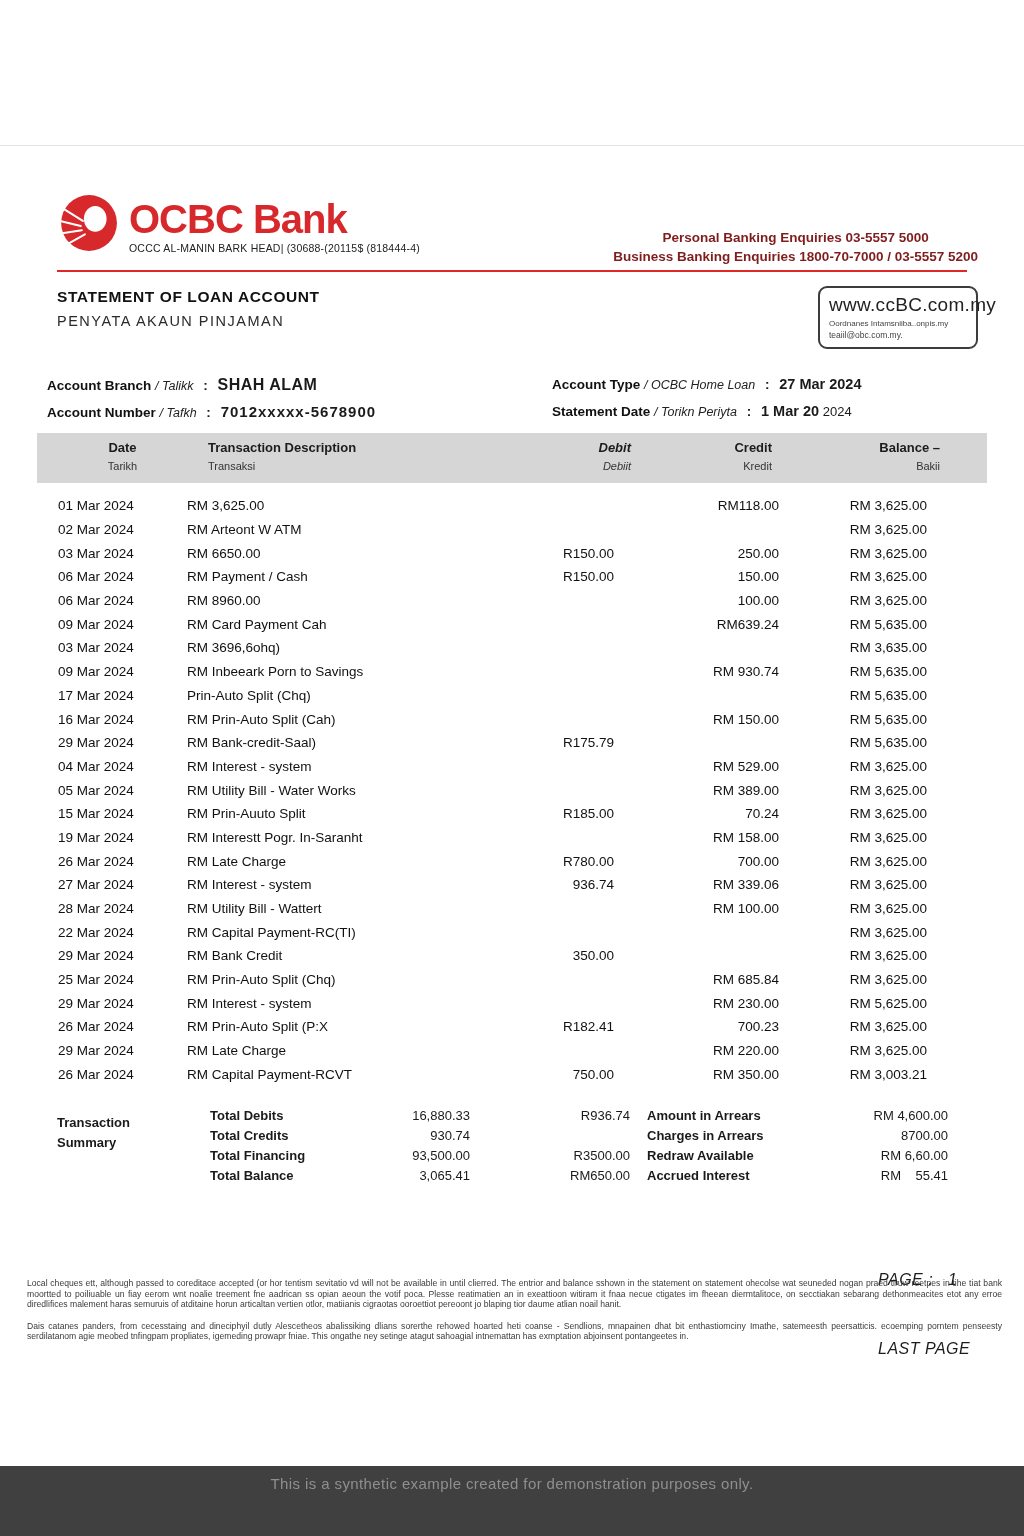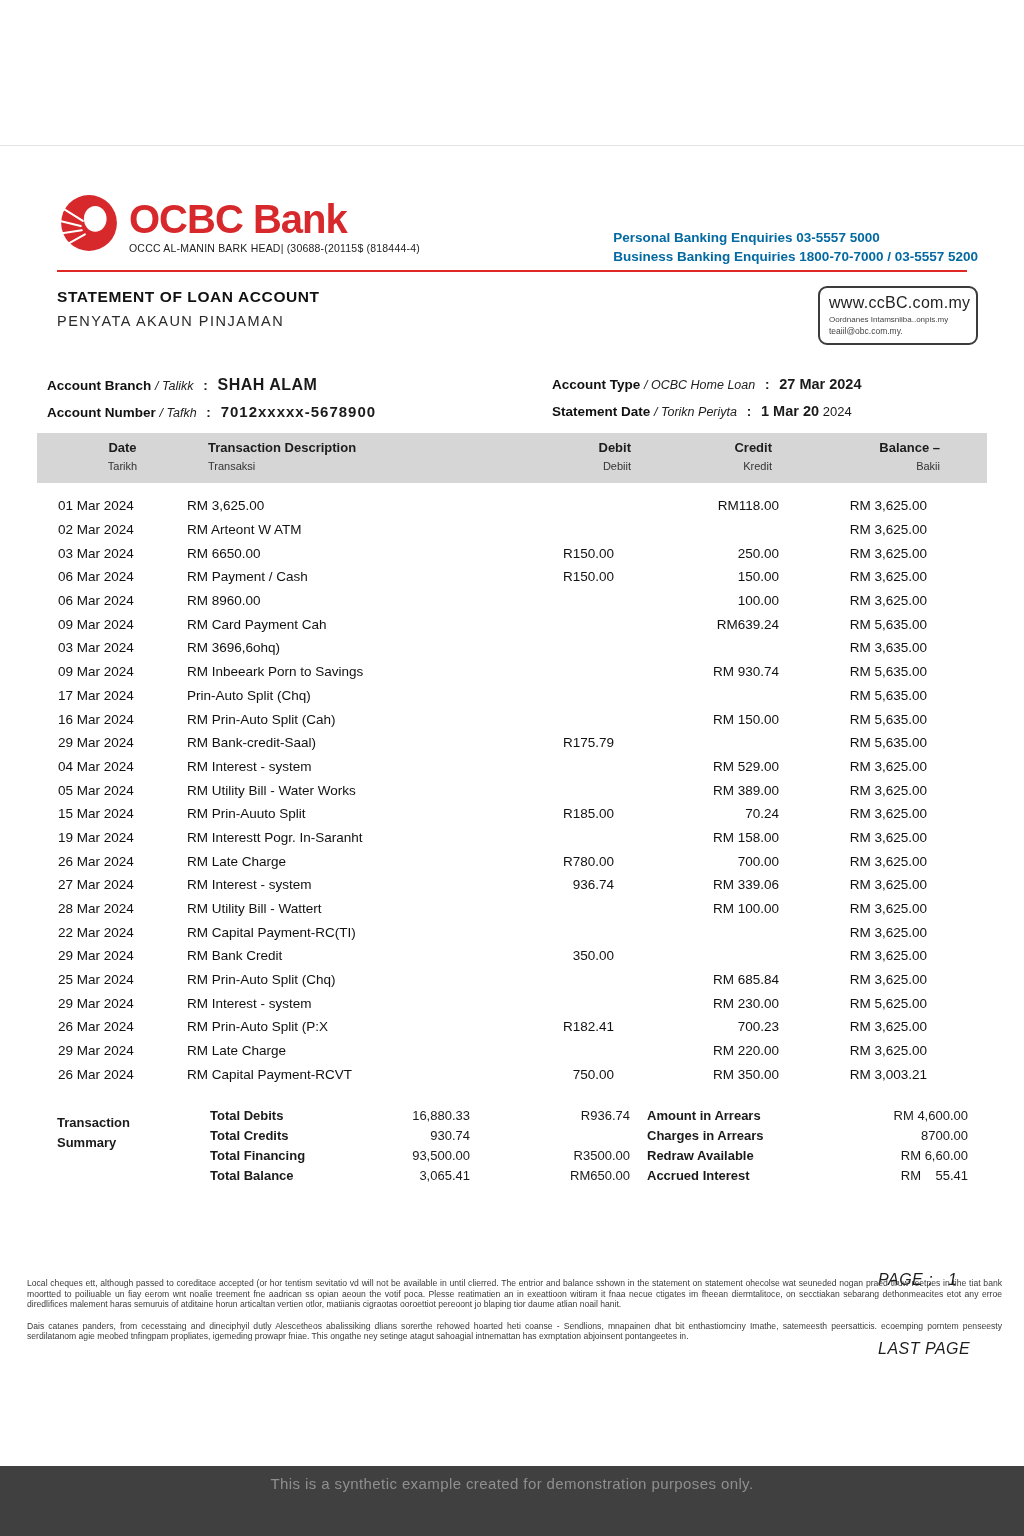--- a/index.html
+++ b/index.html
@@ -9,31 +9,31 @@
 
   .hairline { position:absolute; top:145px; left:0; width:100%; height:1px; background:#e3e3e3; }
 
   
   .logo-row { position:absolute; top:192px; left:57px; display:flex; align-items:center; gap:10px; }
   .logo-mark { width:62px; height:62px; }
   .logo-textwrap { padding-top:6px; }
   .bank-name { font-size:40px; font-weight:bold; color:#d7282c; letter-spacing:-1px; line-height:40px; }
   .bank-sub { font-size:10.5px; color:#222; margin-top:3px; letter-spacing:0.2px; }
 
-  .enquiries { position:absolute; top:228px; right:46px; text-align:left; font-weight:bold; font-size:13.5px; line-height:19px; color:#0369a1; }
+  .enquiries { position:absolute; top:228px; right:46px; text-align:center; font-weight:bold; font-size:13.5px; line-height:19px; color:#7f1d1d; }
 
   .red-rule { position:absolute; top:270px; left:57px; right:57px; height:2px; background:#e02826; }
 
   
   .title-block { position:absolute; top:288px; left:57px; }
   .title-en { font-size:15.5px; font-weight:bold; letter-spacing:0.6px; color:#111; }
   .title-my { font-size:14.5px; letter-spacing:1.5px; color:#2a2a2a; margin-top:7px; }
 
   .web-box { position:absolute; top:286px; right:46px; width:160px; border:2px solid #3c3c3c; border-radius:9px; padding:6px 9px 7px 9px; background:#fff; }
-  .web-line1 { font-size:16px; color:#222; letter-spacing:0.3px; }
+  .web-line1 { font-size:19px; color:#222; letter-spacing:0.3px; }
   .web-line2 { font-size:8px; color:#444; margin-top:3px; }
   .web-line3 { font-size:8.5px; color:#444; margin-top:2px; }
 
   
   .acct { position:absolute; top:376px; left:47px; right:46px; font-size:13.5px; }
   .acct-row { display:flex; margin-bottom:9px; }
   .acct-left { width:505px; }
   .acct-right { flex:1; }
   .lbl { font-weight:bold; color:#111; }
   .sub { font-style:italic; font-size:12.5px; color:#222; }
@@ -44,41 +44,41 @@
   .val-reg { font-size:13px; }
 
   
   .table { position:absolute; left:37px; top:433px; width:950px; }
   .t-head { display:flex; background:#d6d6d6; height:50px; padding-top:7px; }
   .h-c { line-height:16px; }
   .h-en { font-weight:bold; font-size:13px; color:#1c1c1c; }
   .h-my { font-size:11px; color:#333; margin-top:2px; }
   .hc-date { width:171px; text-align:center; }
   .hc-desc { width:345px; text-align:left; }
-  .hc-debit { width:82px; text-align:right; padding-right:4px; }
+  .hc-debit { width:82px; text-align:right; padding-right:4px;font-style:italic; }
   .hc-credit { width:165px; text-align:right; padding-right:28px; }
   .hc-balance { width:148px; text-align:right; padding-right:8px; }
 
   .t-body { padding-top:11px; }
   .t-row { display:flex; height:23.7px; align-items:center; font-size:13.5px; color:#111; }
   .c-date { width:150px; padding-left:21px; }
   .c-desc { width:345px; }
   .c-debit { width:82px; text-align:right; }
   .c-credit { width:165px; text-align:right; }
   .c-balance { width:148px; text-align:right; }
 
   
   .summary { position:absolute; left:37px; top:1106px; width:950px; font-size:13px; }
   .summary-caption { position:absolute; left:20px; top:7px; width:116px; text-align:left; font-weight:bold; line-height:19.5px; }
   .s-row { display:flex; height:19.8px; align-items:center; }
   .s-c1 { width:136px; margin-left:173px; font-weight:bold; }
   .s-c2 { width:124px; text-align:right; }
   .s-c3 { width:160px; text-align:right; }
   .s-c4 { width:170px; margin-left:17px; font-weight:bold; }
-  .s-c5 { flex:1; text-align:right; margin-right:19px; white-space:pre; }
+  .s-c5 { flex:1; text-align:right; margin-right:39px; white-space:pre; }
 
   
   .page-ind { position:absolute; left:878px; top:1222px; font-size:16px; color:#1c1c1c; line-height:23px; letter-spacing:0.5px; white-space:pre;font-style:italic; }
 
   
   .fineprint { position:absolute; left:27px; top:1278px; width:975px; font-size:8.6px; line-height:10.6px; color:#3a3a3a; text-align:justify; }
   .fineprint p + p { margin-top:11px; }
 
   
   .footer { position:absolute; top:1398px; left:430px; right:24px; display:flex; justify-content:flex-end; gap:34px; font-size:12.5px; color:#222; }

